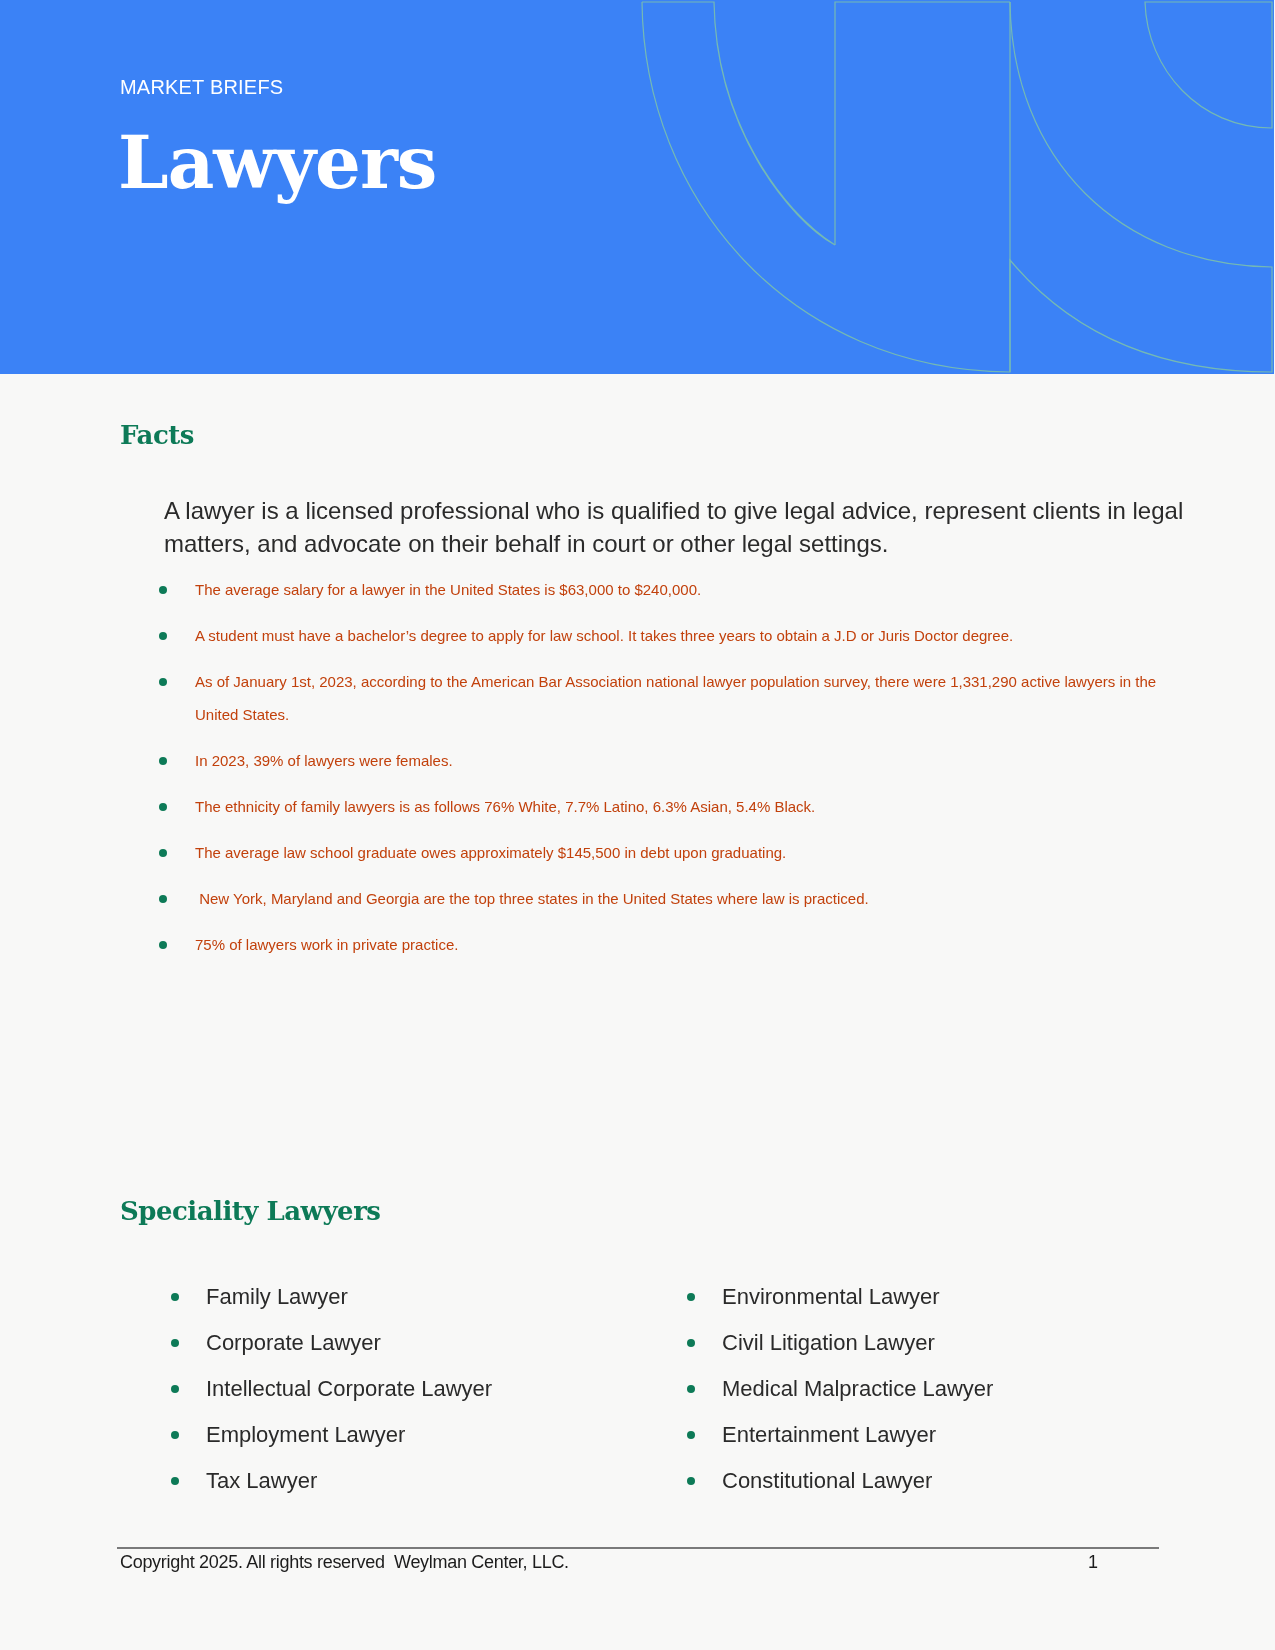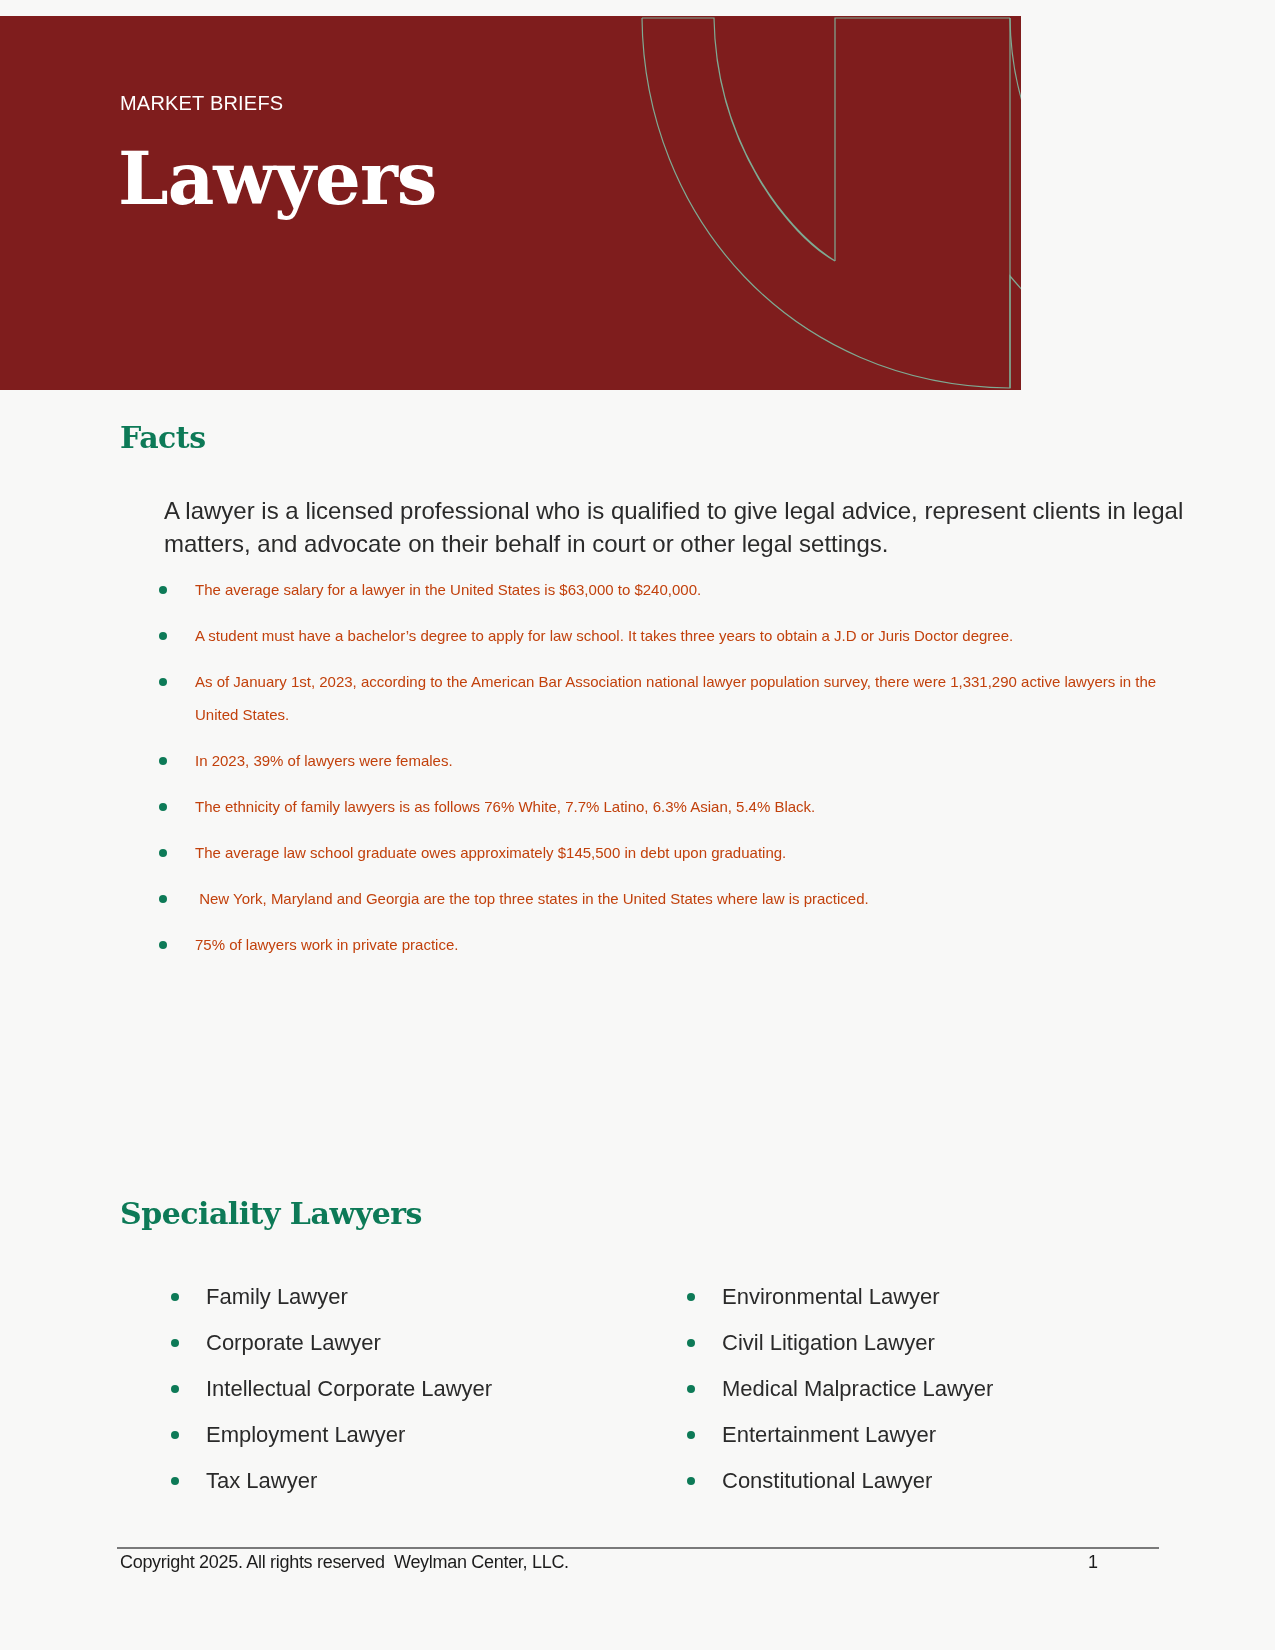--- a/index.html
+++ b/index.html
@@ -1,40 +1,40 @@
 <!DOCTYPE html>
 <html><head>
   <meta charset="utf-8">
   <style>
     * { margin: 0; padding: 0; box-sizing: border-box; }
     html, body { width: 1275px; height: 1650px; background: #f8f8f7; }
     body { position: relative; font-family: "Liberation Sans", "DejaVu Sans", sans-serif; color: #2a2a2a; overflow: hidden; }
 
     .header {
-      position: absolute; left: 0; top: 16px; width: 1021px; height: 374px;
-      background: #7f1d1d; overflow: hidden;
+      position: absolute; left: 0; top: 0; width: 1274px; height: 374px;
+      background: #3b82f6; overflow: hidden;
     }
     .header svg.deco { position: absolute; left: 0; top: 0; width: 1275px; height: 374px; }
     .kicker {
       position: absolute; left: 120px; top: 76px;
       color: #ffffff; font-size: 20px; letter-spacing: 0.2px;
       font-family: "Liberation Sans", sans-serif;
     }
     .title {
       position: absolute; left: 118px; top: 120px;
       color: #ffffff; font-size: 72px; font-weight: bold;
       font-family: "DejaVu Serif", "Liberation Serif", serif;
       letter-spacing: -1px;
     }
 
     .section-title {
       position: absolute; left: 120px;
       color: #0d7a57; font-weight: bold;
       font-family: "DejaVu Serif", "Liberation Serif", serif;
-      font-size: 30px; letter-spacing: -0.5px;
+      font-size: 26px; letter-spacing: -0.5px;
     }
     .facts-title { top: 420px; }
     .spec-title { top: 1196px; }
 
     .intro {
       position: absolute; left: 120px; top: 494px; width: 1040px;
       font-size: 24px; line-height: 33px; color: #2a2a2a; margin-left: 44px;
     }
 
     .facts-list {

